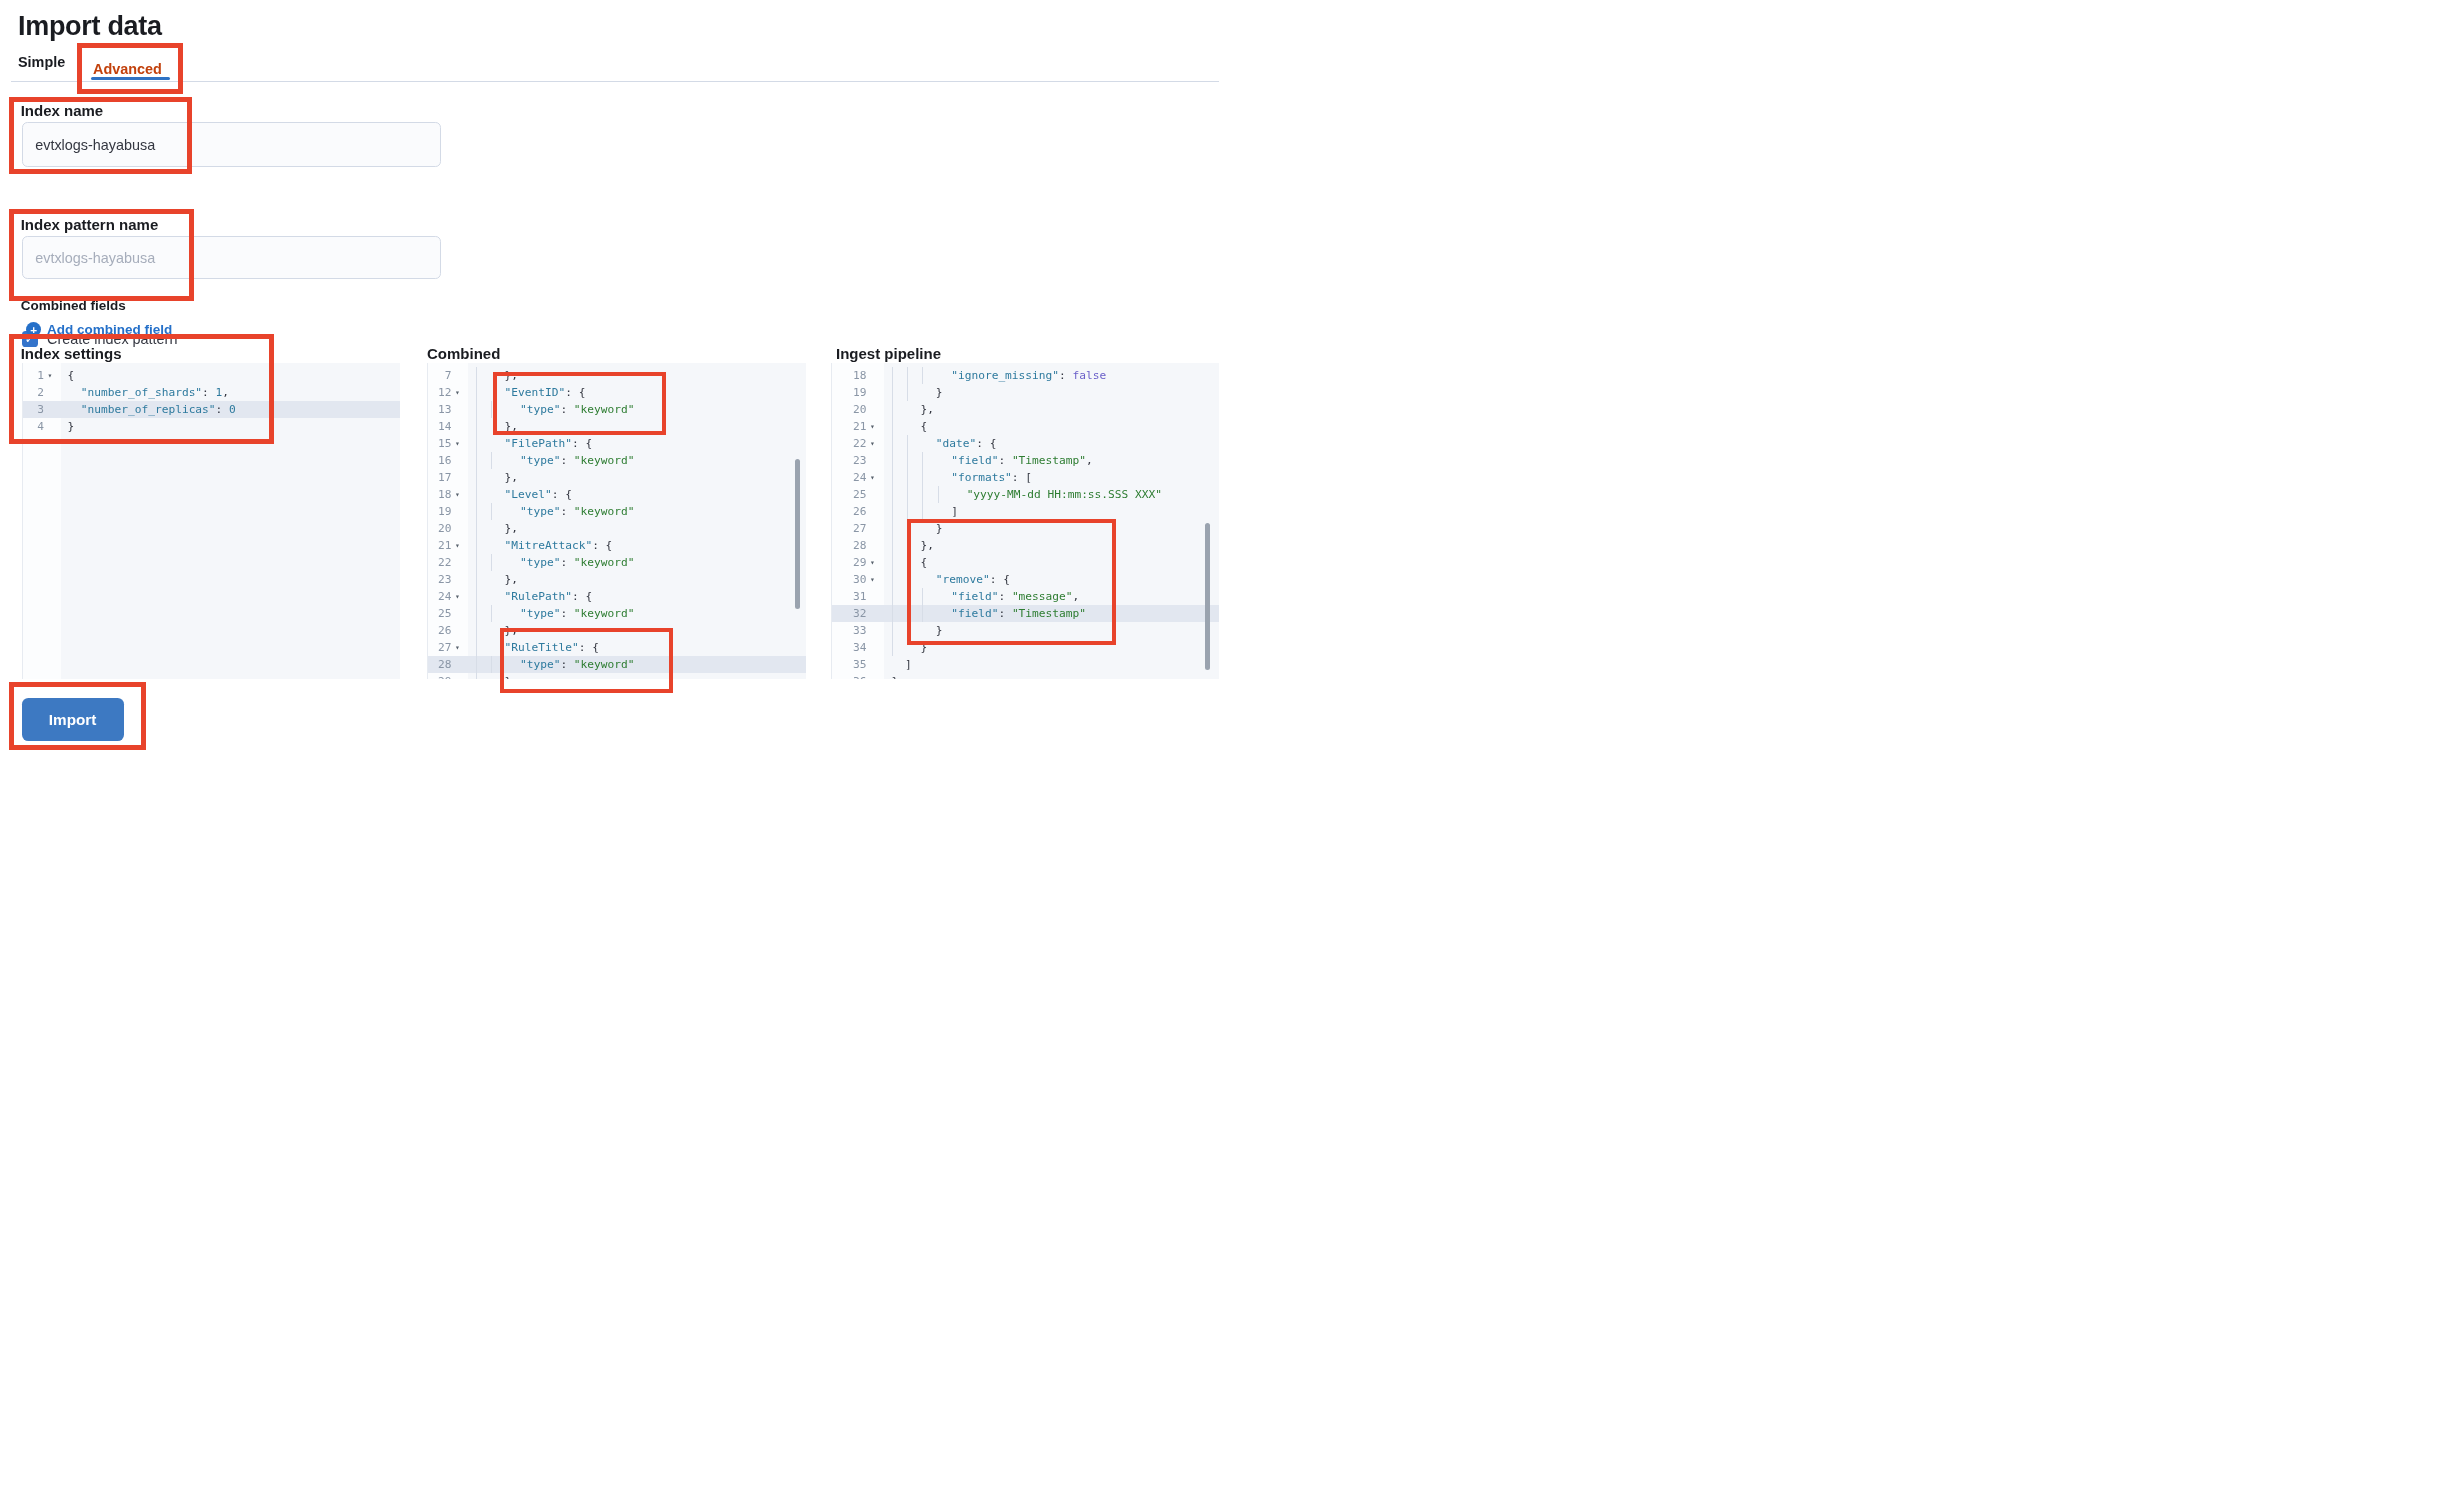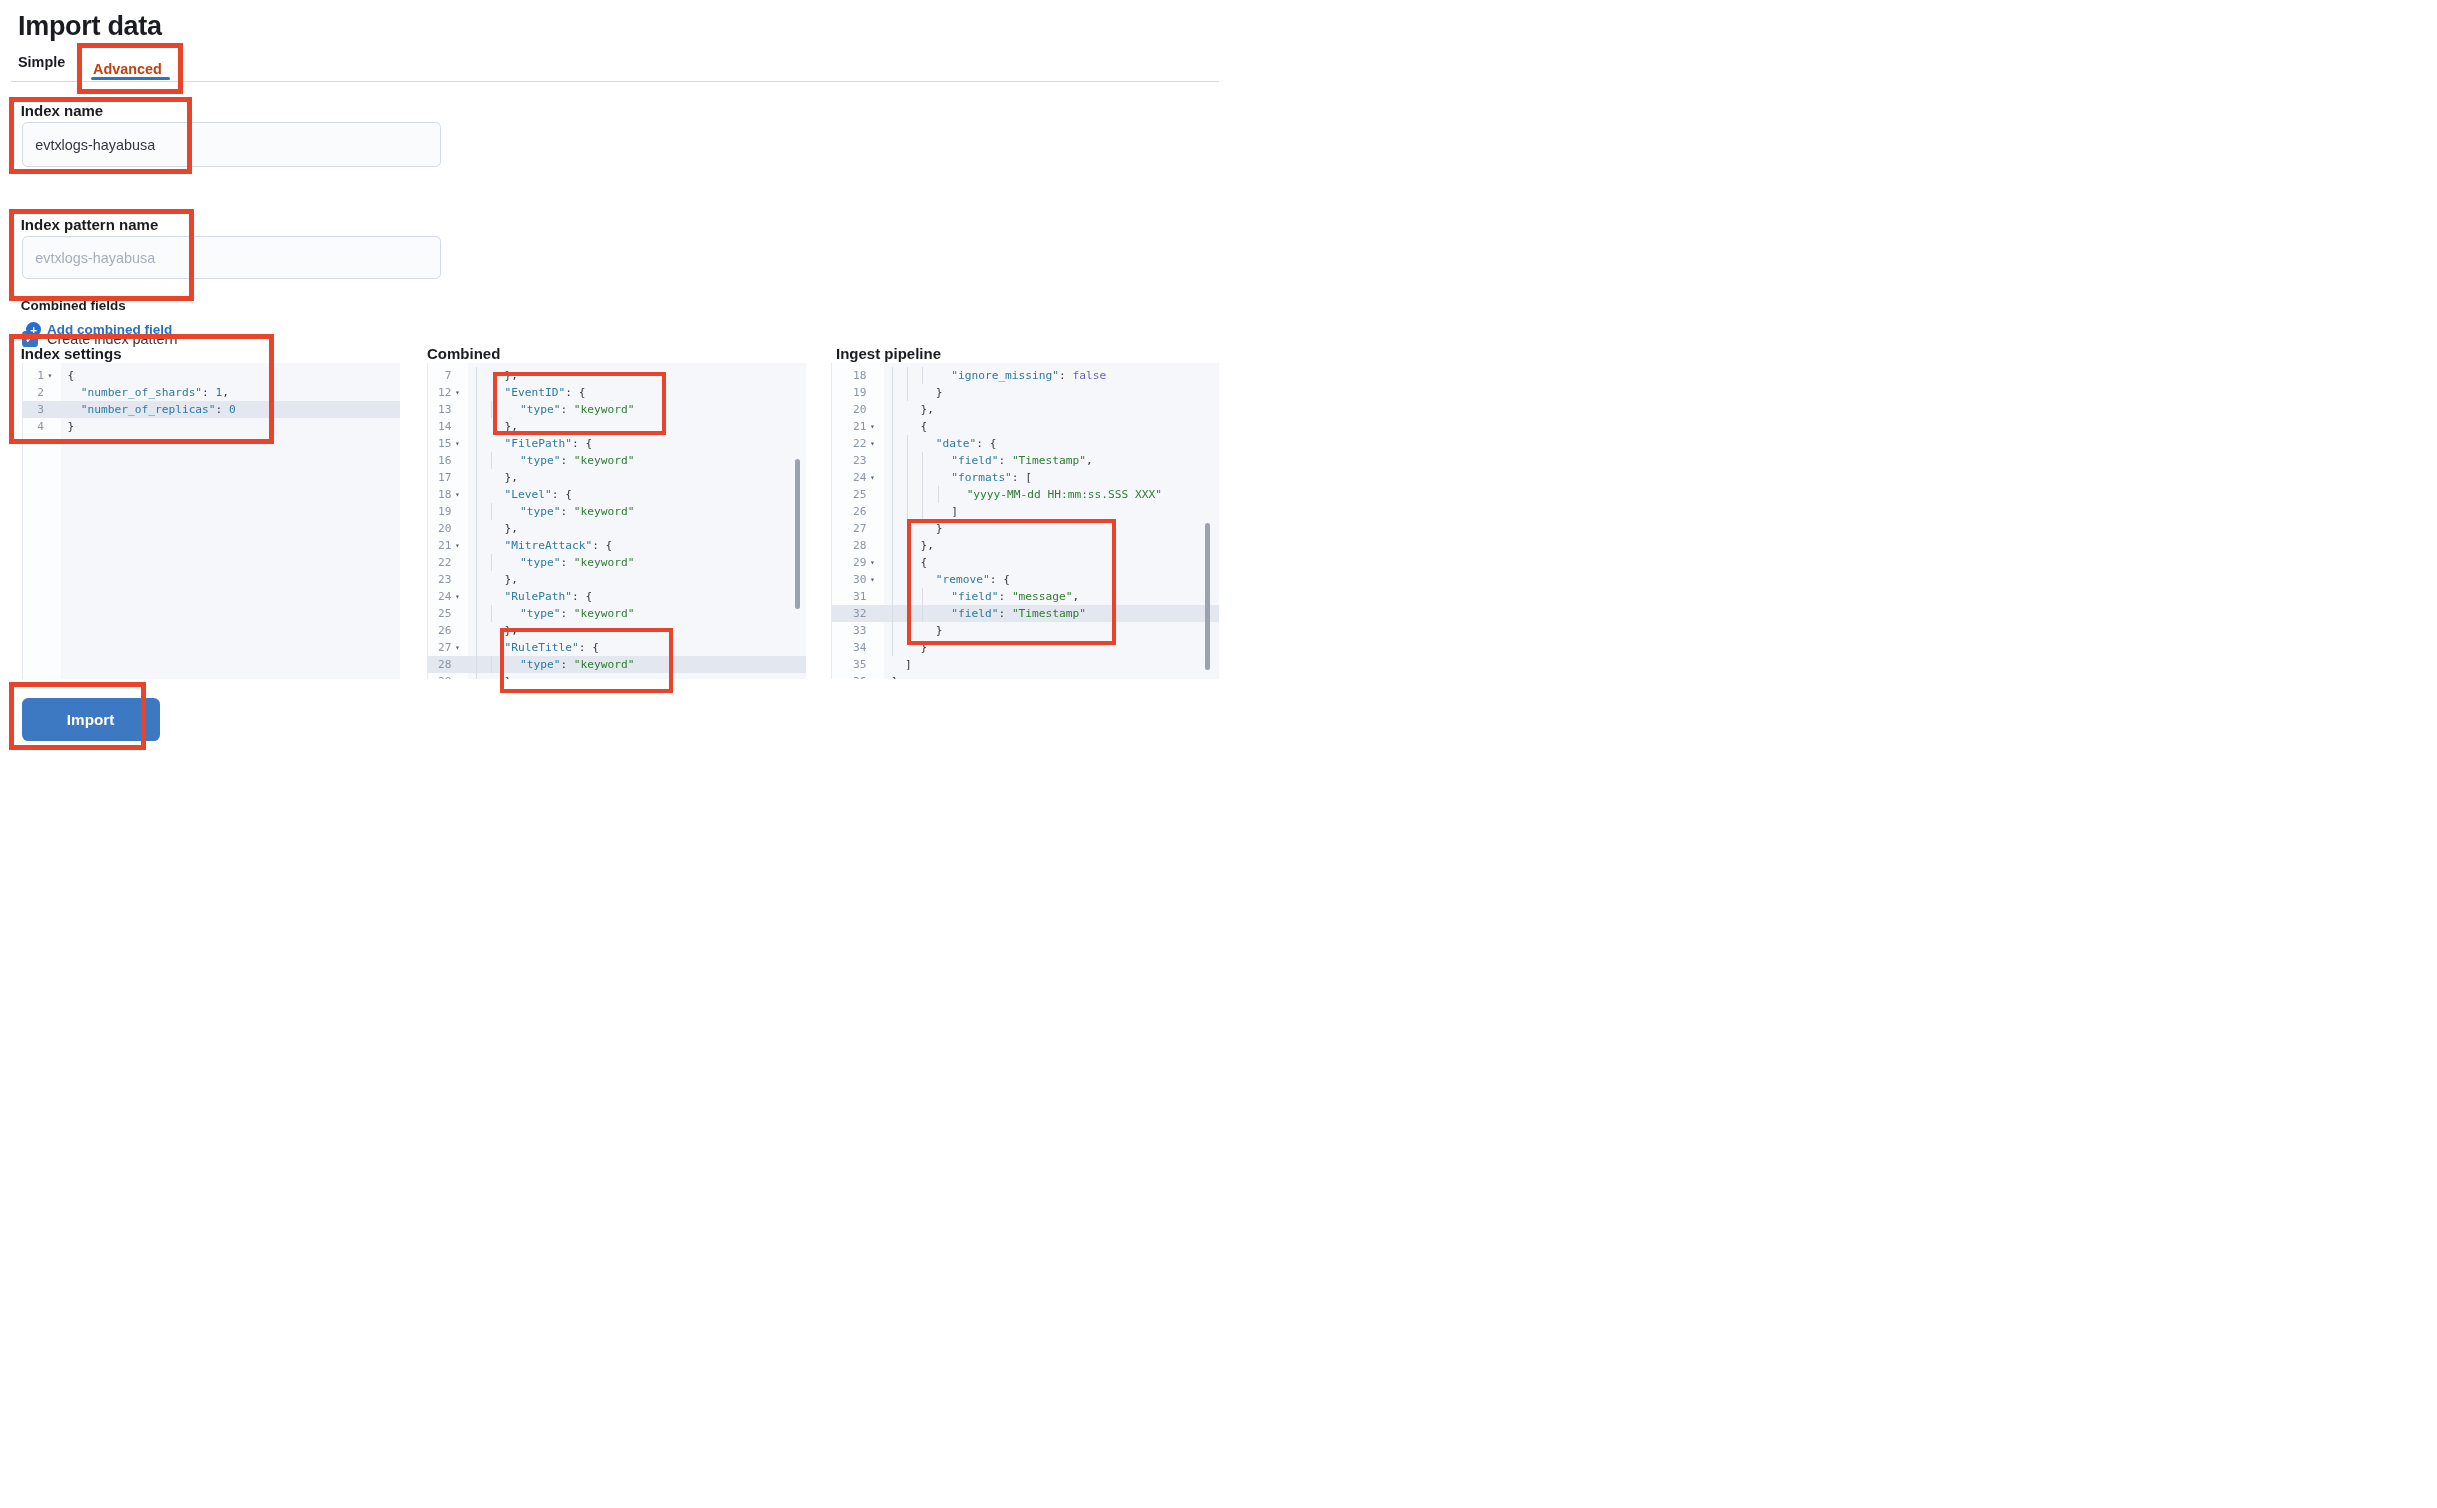--- a/index.html
+++ b/index.html
@@ -40,21 +40,21 @@
       background:linear-gradient(90deg,#fcfdfe 0 38px,#f5f7fa 38px 100%);}
   #editor-mappings{left:427px;top:363px;width:379px;height:316px;--numw:27px;--foldw:13.5px;
       background:linear-gradient(90deg,#fcfdfe 0 40px,#f5f7fa 40px 100%);}
   #editor-ingest{left:831px;top:363px;width:388px;height:316px;--numw:38px;--foldw:14.4px;
       background:linear-gradient(90deg,#fcfdfe 0 52px,#f5f7fa 52px 100%);}
   .scroll-thumb{position:absolute;width:5.4px;border-radius:2.7px;background:#9aa3af;}
   
   .anno{position:absolute;border:5.4px solid #e8432b;box-sizing:border-box;pointer-events:none;z-index:50;}
   .anno.thin{border-width:4.5px;}
   
-  .import-btn{position:absolute;left:21.6px;top:698px;width:138px;height:43px;border:none;border-radius:6.3px;
+  .import-btn{position:absolute;left:21.6px;top:698px;width:102px;height:43px;border:none;border-radius:6.3px;
       background:#3d79c2;color:#fff;font-family:"Liberation Sans",sans-serif;font-size:15.3px;font-weight:700;cursor:pointer;}
 </style>
 </head>
 <body>
 
 <div class="page">
 
   <div class="abs page-title" style="left:18px;top:10.8px;">Import data</div>
 
   <div class="abs tab inactive" style="left:18px;top:54px;">Simple</div>

